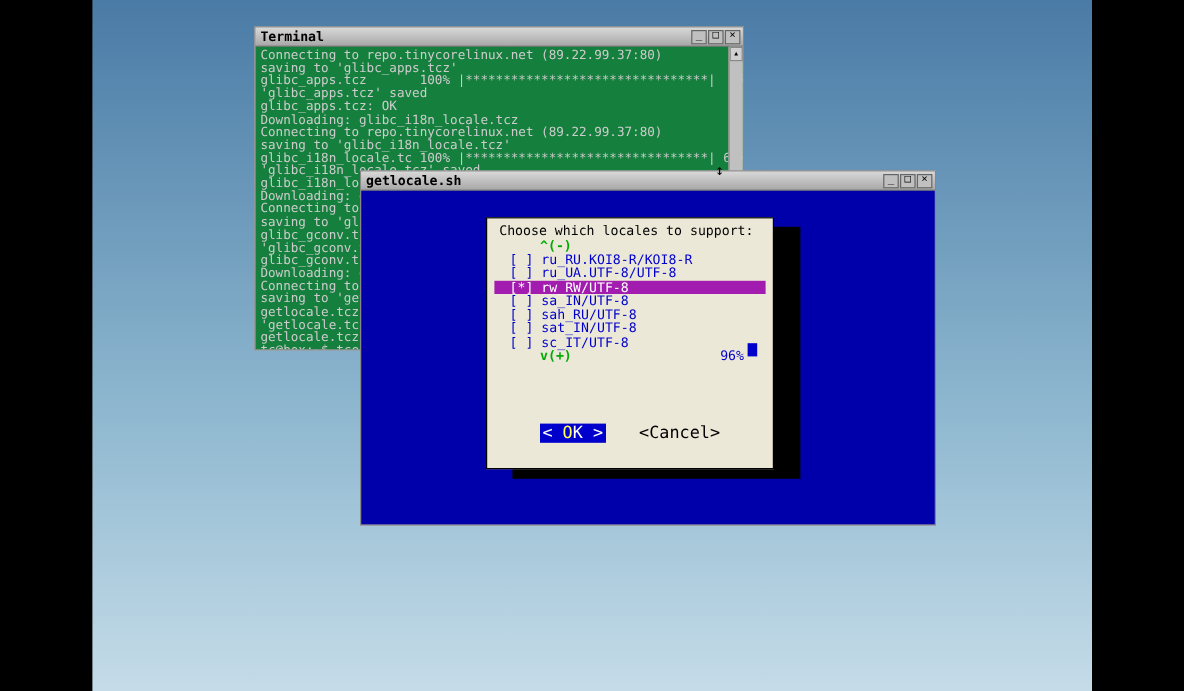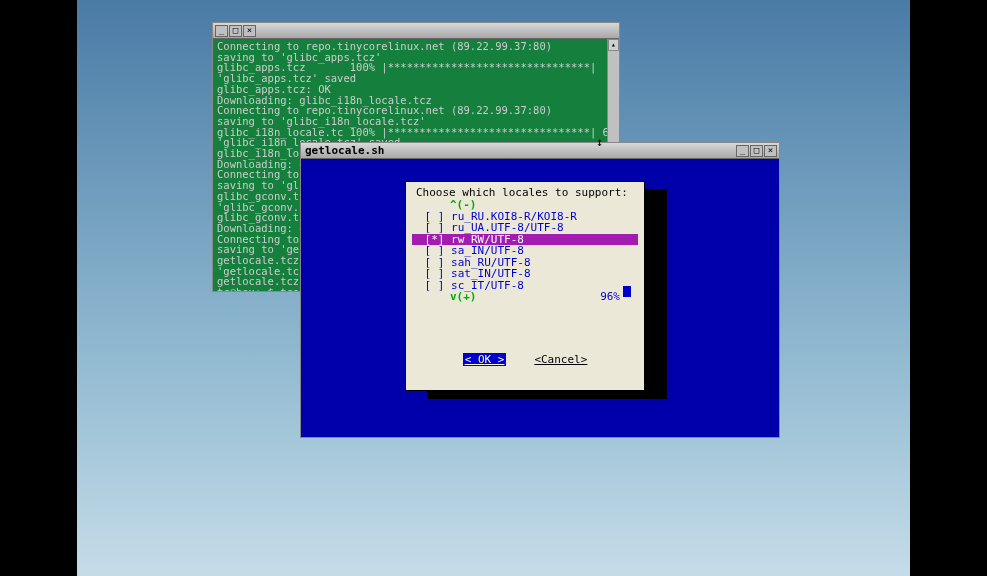--- a/index.html
+++ b/index.html
@@ -114,24 +114,23 @@
   height: 11px;
   background: #0000cc;
 }
 .button-row {
   display: flex;
   justify-content: center;
   gap: 28px;
   margin-top: 14px;
 }
 .dlg-btn {
-  font-size: 11px;
+  font-size: 14px;
   color: #000;
   cursor: pointer;
-  text-decoration: underline;
 }
 .dlg-btn.ok {
   background: #0000cc;
   color: #fff;
   padding: 0 2px;
 }
 .dlg-btn.ok .hl { color: #ff5; }
 .scrollbar-v {
   position: absolute;
   right: 0;
@@ -158,20 +157,21 @@
 }
 .scrollbar-v .track { flex: 1; }
 </style>
 </head>
 <body>
 
 <div class="desktop"></div>
 
 <div class="window" style="left:212px; top:22px; width:408px; height:270px;">
   <div class="titlebar">
+    <span class="title">Terminal</span>
     <div class="btns">
       <div class="btn">_</div>
       <div class="btn">□</div>
       <div class="btn">×</div>
     </div>
   </div>
   <div class="term-body" id="term-out">Connecting to repo.tinycorelinux.net (89.22.99.37:80)
 saving to 'glibc_apps.tcz'
 glibc_apps.tcz       100% |********************************|  876k  0:00:00 ETA
 'glibc_apps.tcz' saved

